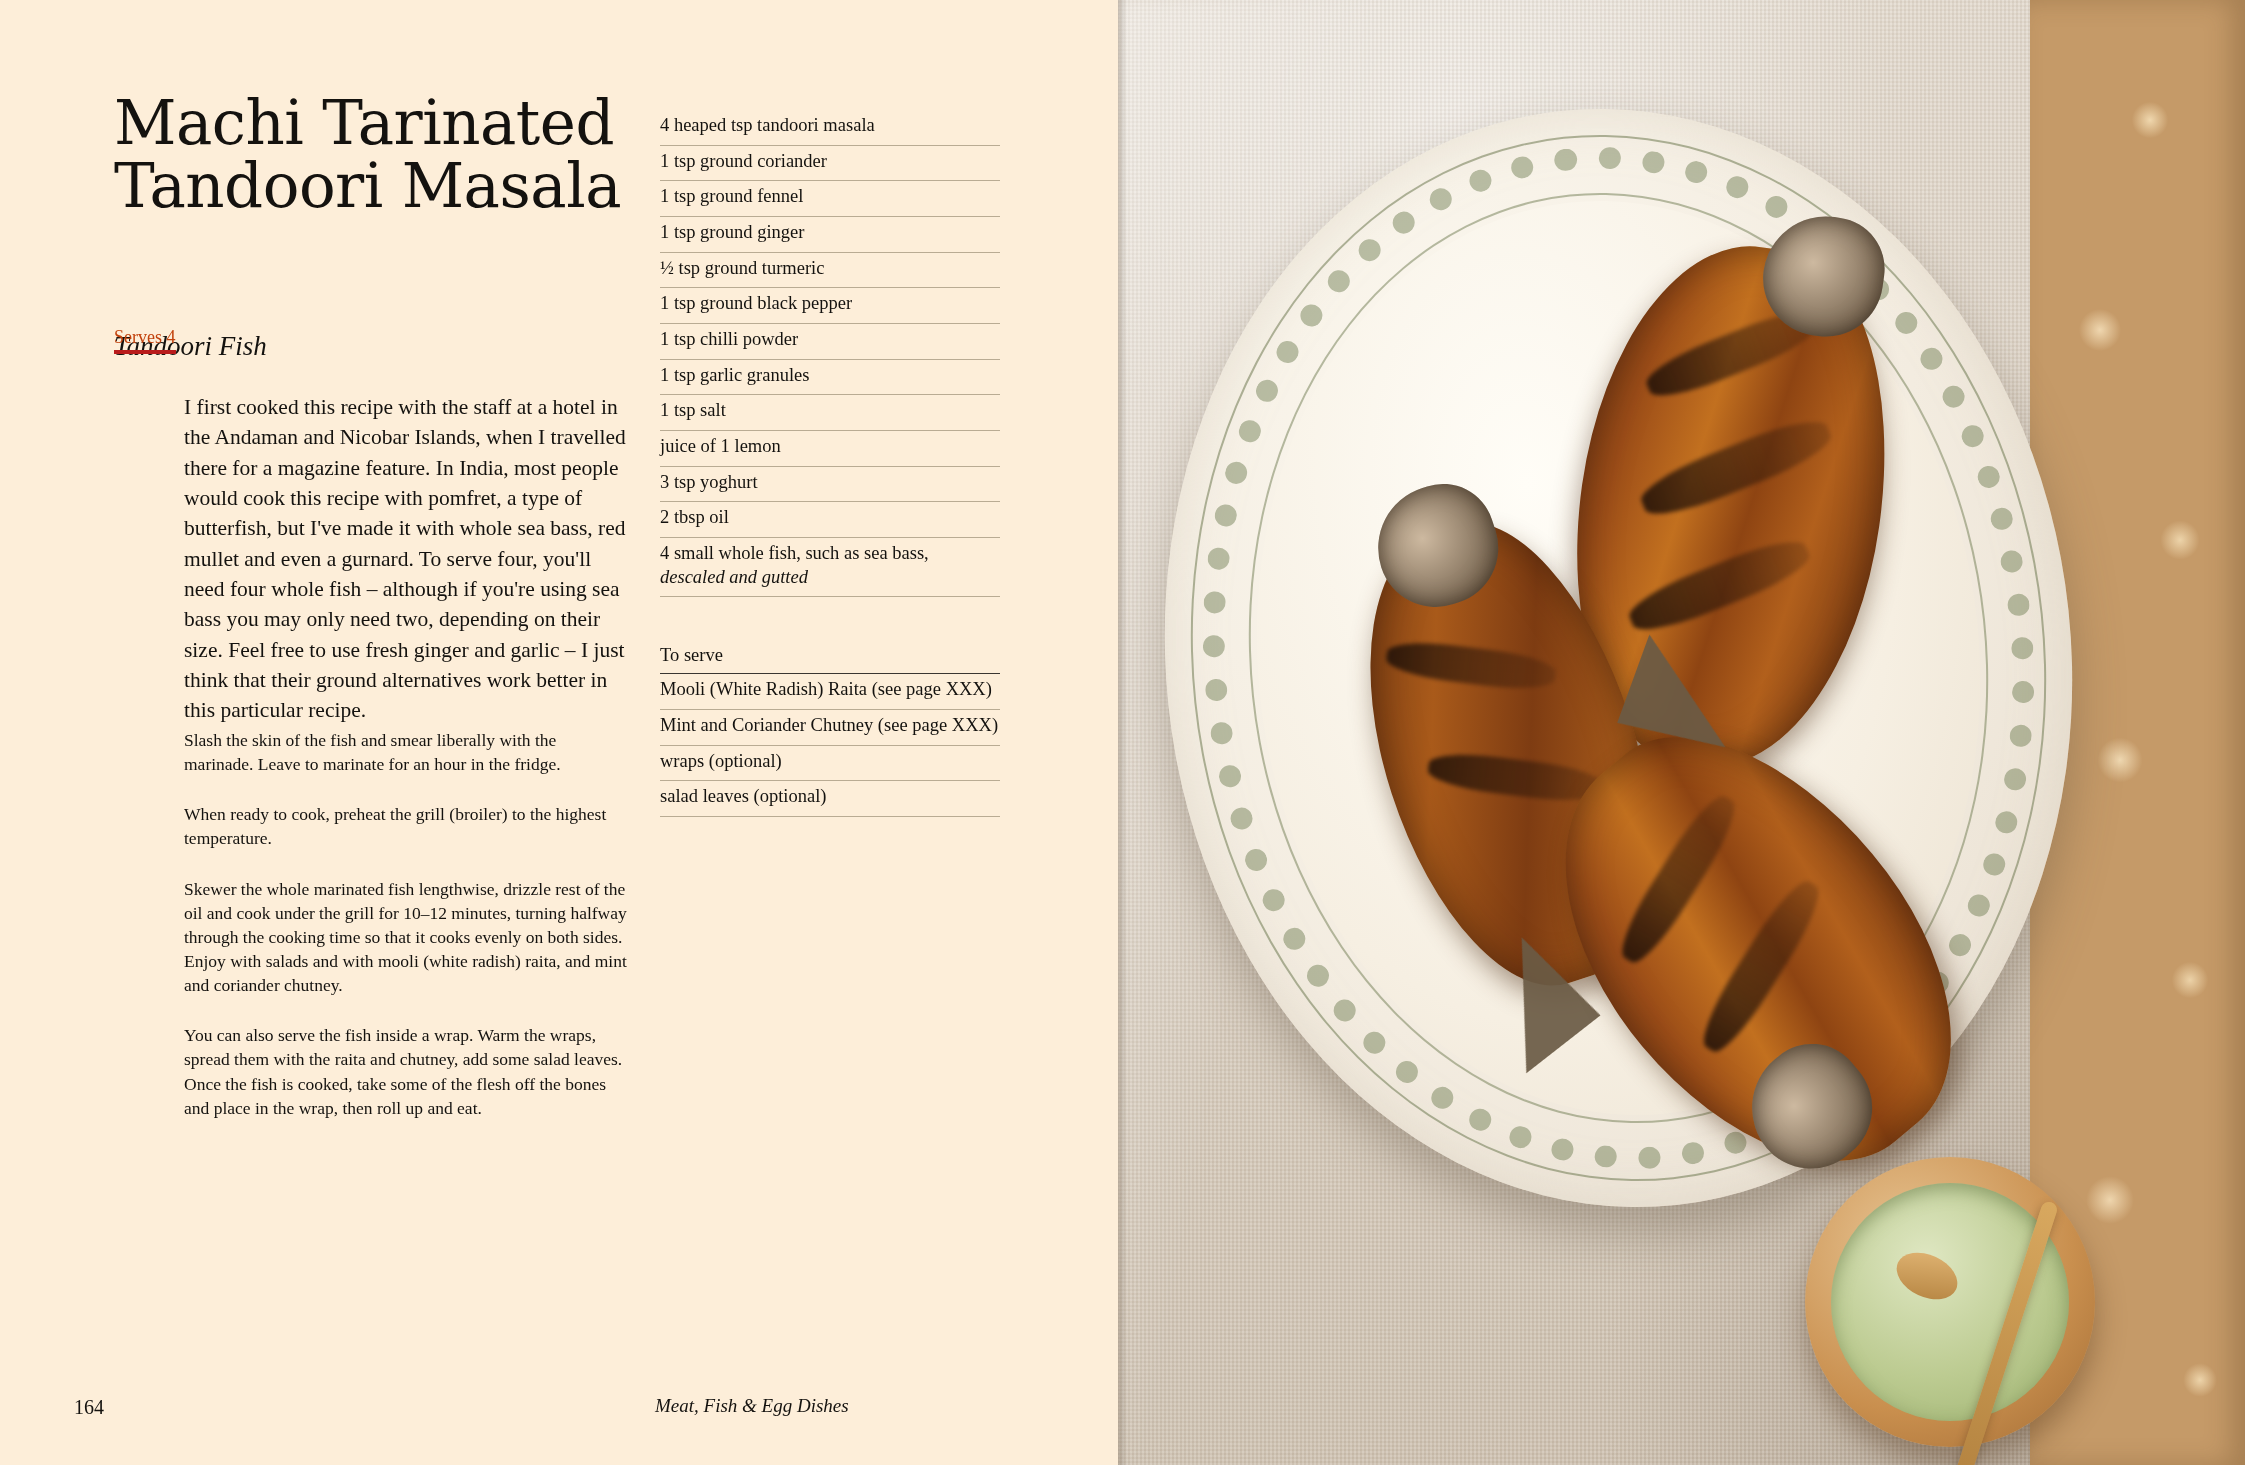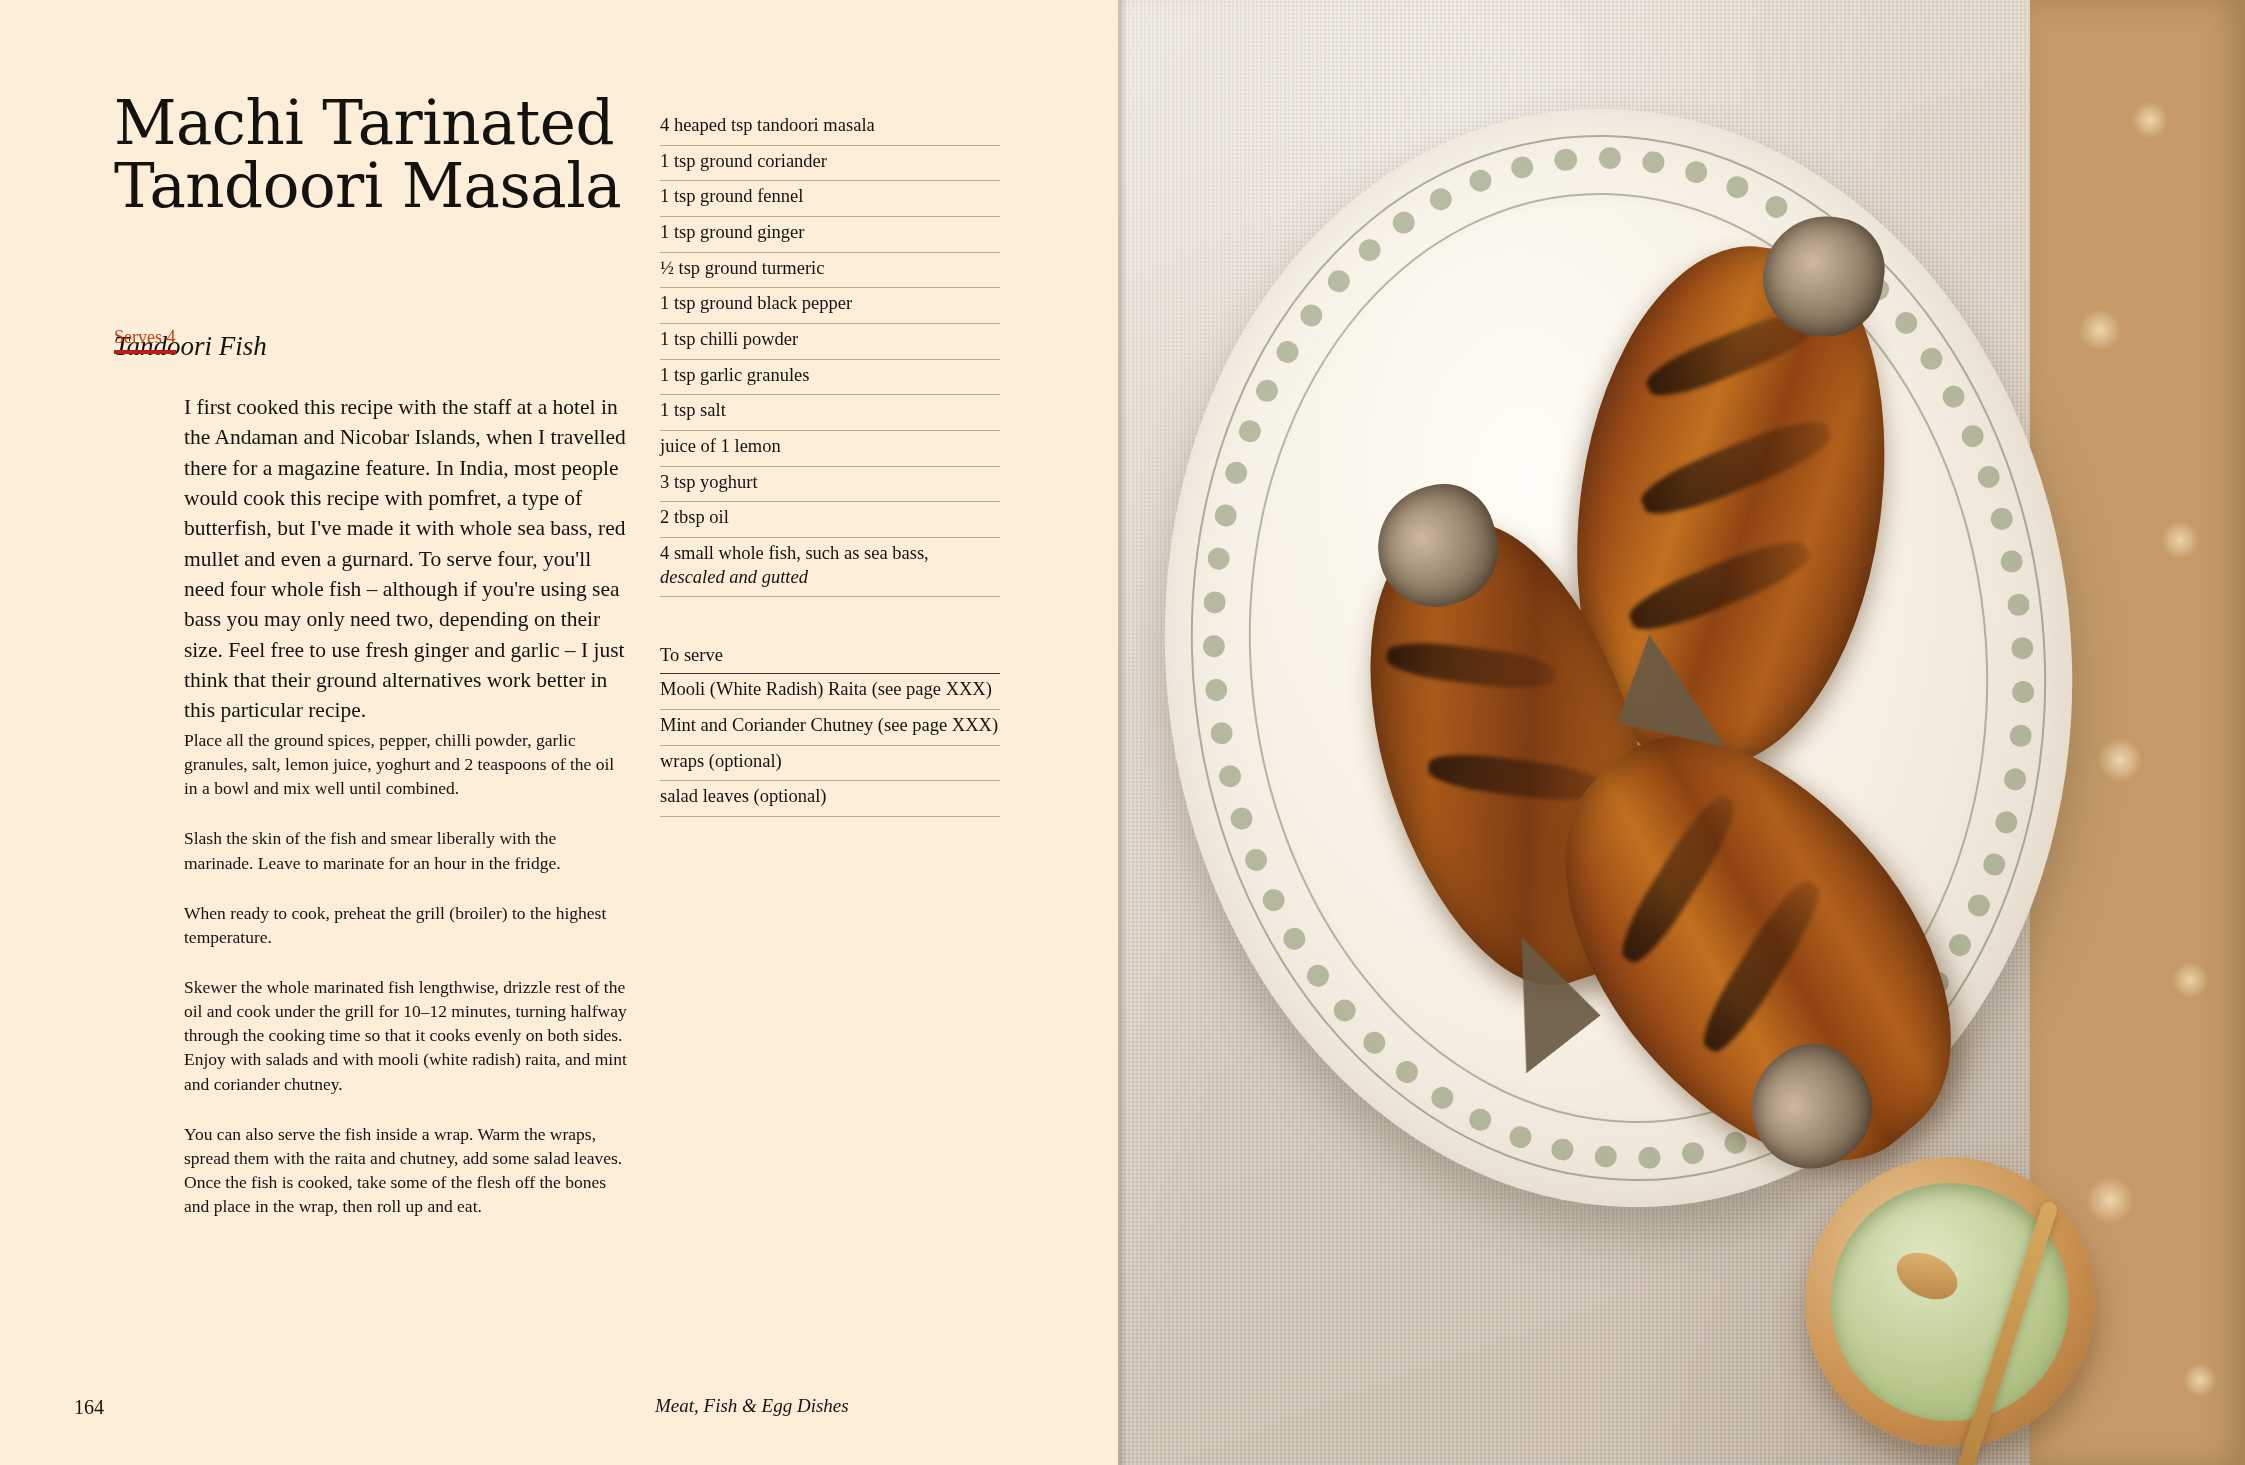--- a/index.html
+++ b/index.html
@@ -304,21 +304,20 @@
 
   <div class="page-left">
 
     <div class="recipe-title">Machi Tarinated Tandoori Masala</div>
     <div class="recipe-subtitle">Tandoori Fish</div>
     <div class="recipe-serves">Serves 4</div>
 
     <div class="intro">I first cooked this recipe with the staff at a hotel in the Andaman and Nicobar Islands, when I travelled there for a magazine feature. In India, most people would cook this recipe with pomfret, a type of butterfish, but I've made it with whole sea bass, red mullet and even a gurnard. To serve four, you'll need four whole fish – although if you're using sea bass you may only need two, depending on their size. Feel free to use fresh ginger and garlic – I just think that their ground alternatives work better in this particular recipe.</div>
 
     <div class="method">
-      <p>Place all the ground spices, pepper, chilli powder, garlic granules, salt, lemon juice, yoghurt and 2 teaspoons of the oil in a bowl and mix well until combined.</p>
       <p>Slash the skin of the fish and smear liberally with the marinade. Leave to marinate for an hour in the fridge.</p>
       <p>When ready to cook, preheat the grill (broiler) to the highest temperature.</p>
       <p>Skewer the whole marinated fish lengthwise, drizzle rest of the oil and cook under the grill for 10–12 minutes, turning halfway through the cooking time so that it cooks evenly on both sides. Enjoy with salads and with mooli (white radish) raita, and mint and coriander chutney.</p>
       <p>You can also serve the fish inside a wrap. Warm the wraps, spread them with the raita and chutney, add some salad leaves. Once the fish is cooked, take some of the flesh off the bones and place in the wrap, then roll up and eat.</p>
     </div>
 
     <div class="ingredients">
       <div class="ing-row">4 heaped tsp tandoori masala</div>
       <div class="ing-row">1 tsp ground coriander</div>
       <div class="ing-row">1 tsp ground fennel</div>

